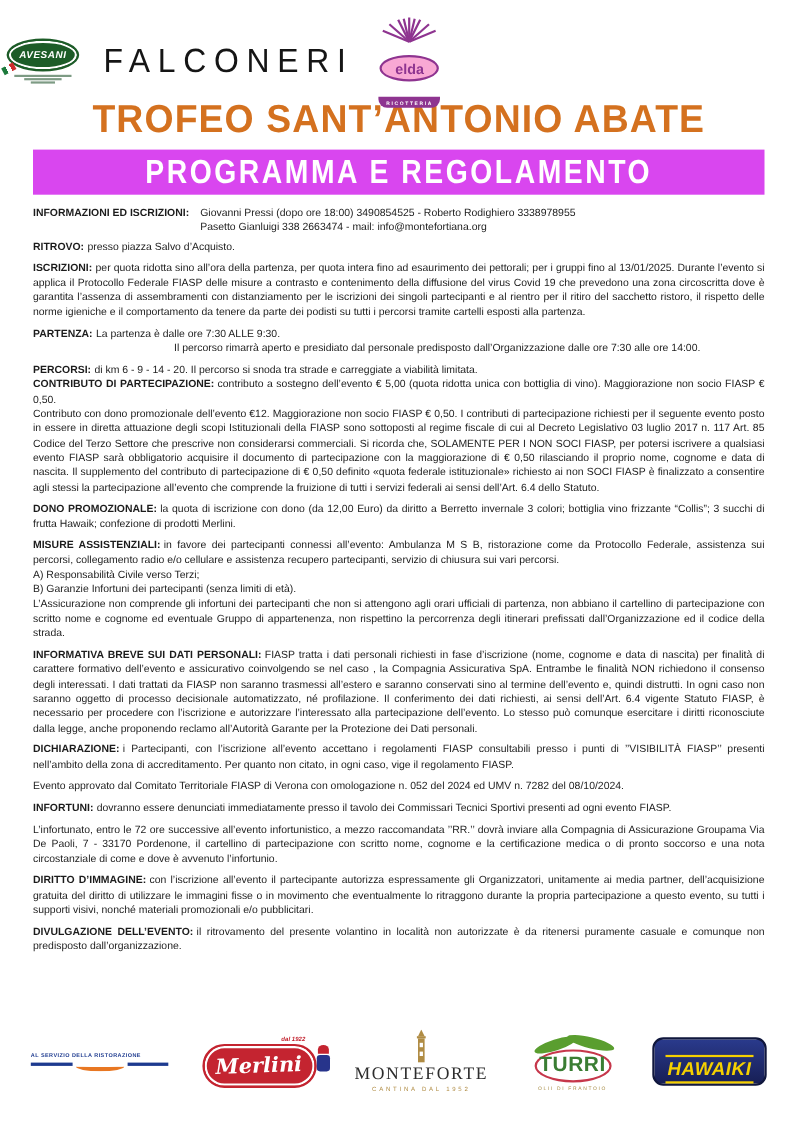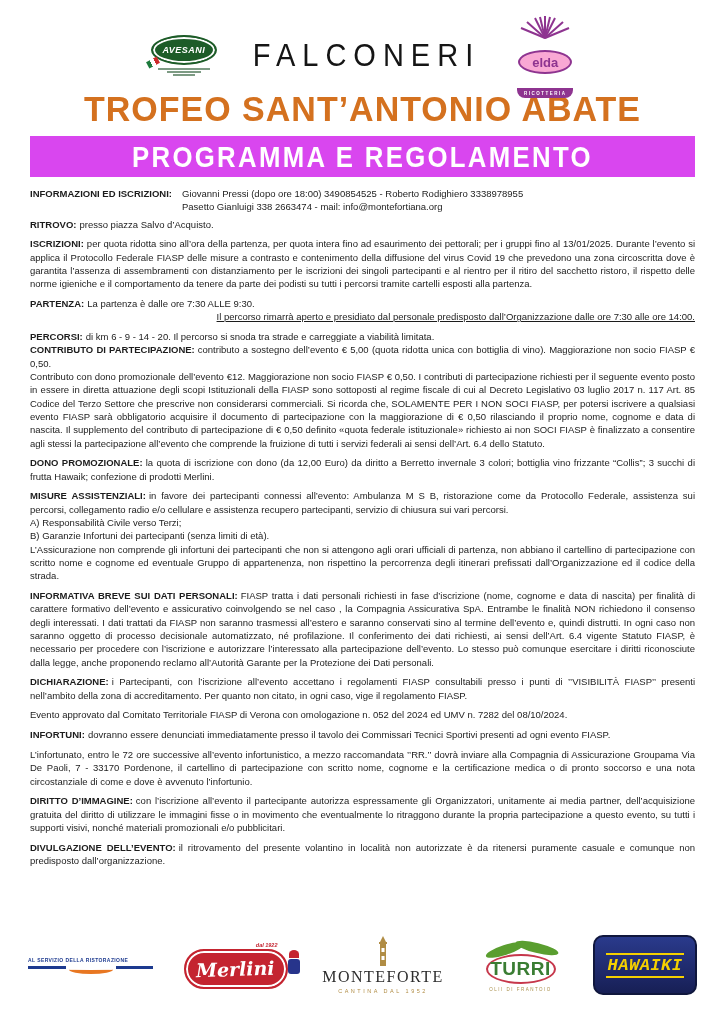--- a/index.html
+++ b/index.html
@@ -10,22 +10,22 @@
     font-family: "Liberation Sans", sans-serif;
     color: #1c1c1c;
     display: flex; flex-direction: column;
     overflow: hidden;
   }
   .page { display: flex; flex-direction: column; height: 1024px; }
 
   
   .header-row {
     margin-top: 24px;
-    display: flex; align-items: center; justify-content: center;
-    gap: 30px; height: 64px;
+    display: flex; align-items: center; justify-content: flex-start;
+    gap: 16px; height: 64px;
   }
   .falconeri {
     font-size: 29px; letter-spacing: 7px; color: #151515;
     font-weight: 400; transform: scaleY(1.05);
   }
   
   .avesani { position: relative; width: 78px; text-align: center; }
   .avesani-oval {
     width: 66px; height: 30px; margin: 0 auto;
     background: #1d5c28; border: 2px solid #1d5c28;
@@ -71,21 +71,21 @@
   }
 
   
   .content { padding: 10px 30px 0 30px; font-size: 9.5px; line-height: 1.4; }
   .info-row { display: flex; margin-bottom: 4px; }
   .info-label { width: 152px; font-weight: 700; flex: none; }
   .info-value { flex: 1; }
   .para { margin: 0 0 6.5px 0; text-align: justify; }
   .para-tight { margin-bottom: 0; }
   .lead { font-weight: 700; margin-right: 3px; }
-  .indent2 { padding-left: 70px; text-align: right; text-decoration: underline; }
+  .indent2 { padding-left: 70px; text-align: center; }
   .line { text-align: justify; }
 
   
   .footer {
     margin-top: auto; margin-bottom: 16px;
     padding: 0 28px;
     display: flex; align-items: center; justify-content: space-between;
     height: 86px;
   }
   .logo { text-align: center; }
@@ -122,23 +122,23 @@
   .turri-leaves { display: block; margin: 0 auto -10px auto; }
   .turri-oval {
     width: 70px; height: 30px; margin: 0 auto; background: #fff;
     border: 2.5px solid #c6374b; border-radius: 50%;
     display: flex; align-items: center; justify-content: center; position: relative; z-index: 2;
   }
   .turri-oval span { color: #3a7d33; font-weight: 800; font-size: 19px; letter-spacing: .5px; }
   .turri-sub { font-size: 4.5px; color: #a98f4a; letter-spacing: 1.5px; margin-top: 3px; }
   
   .hawaiki {
-    width: 104px; height: 60px; background: linear-gradient(#2a3a8c, #171f55);
+    width: 104px; height: 44px; background: linear-gradient(#2a3a8c, #171f55);
     border-radius: 10px; border: 2px solid #10173d;
-    display: flex; align-items: center; justify-content: center; position: relative; font-family: Liberation Mono, monospace;
+    display: flex; align-items: flex-end; justify-content: center; position: relative;
   }
   .hawaiki span {
     color: #f5d000; font-weight: 800; font-style: italic; font-size: 17px; letter-spacing: .5px;
     border-top: 2px solid #f5d000; border-bottom: 2px solid #f5d000; padding: 1px 2px;
   }
 </style>
 </head>
 <body>
 
 <div class="page">

